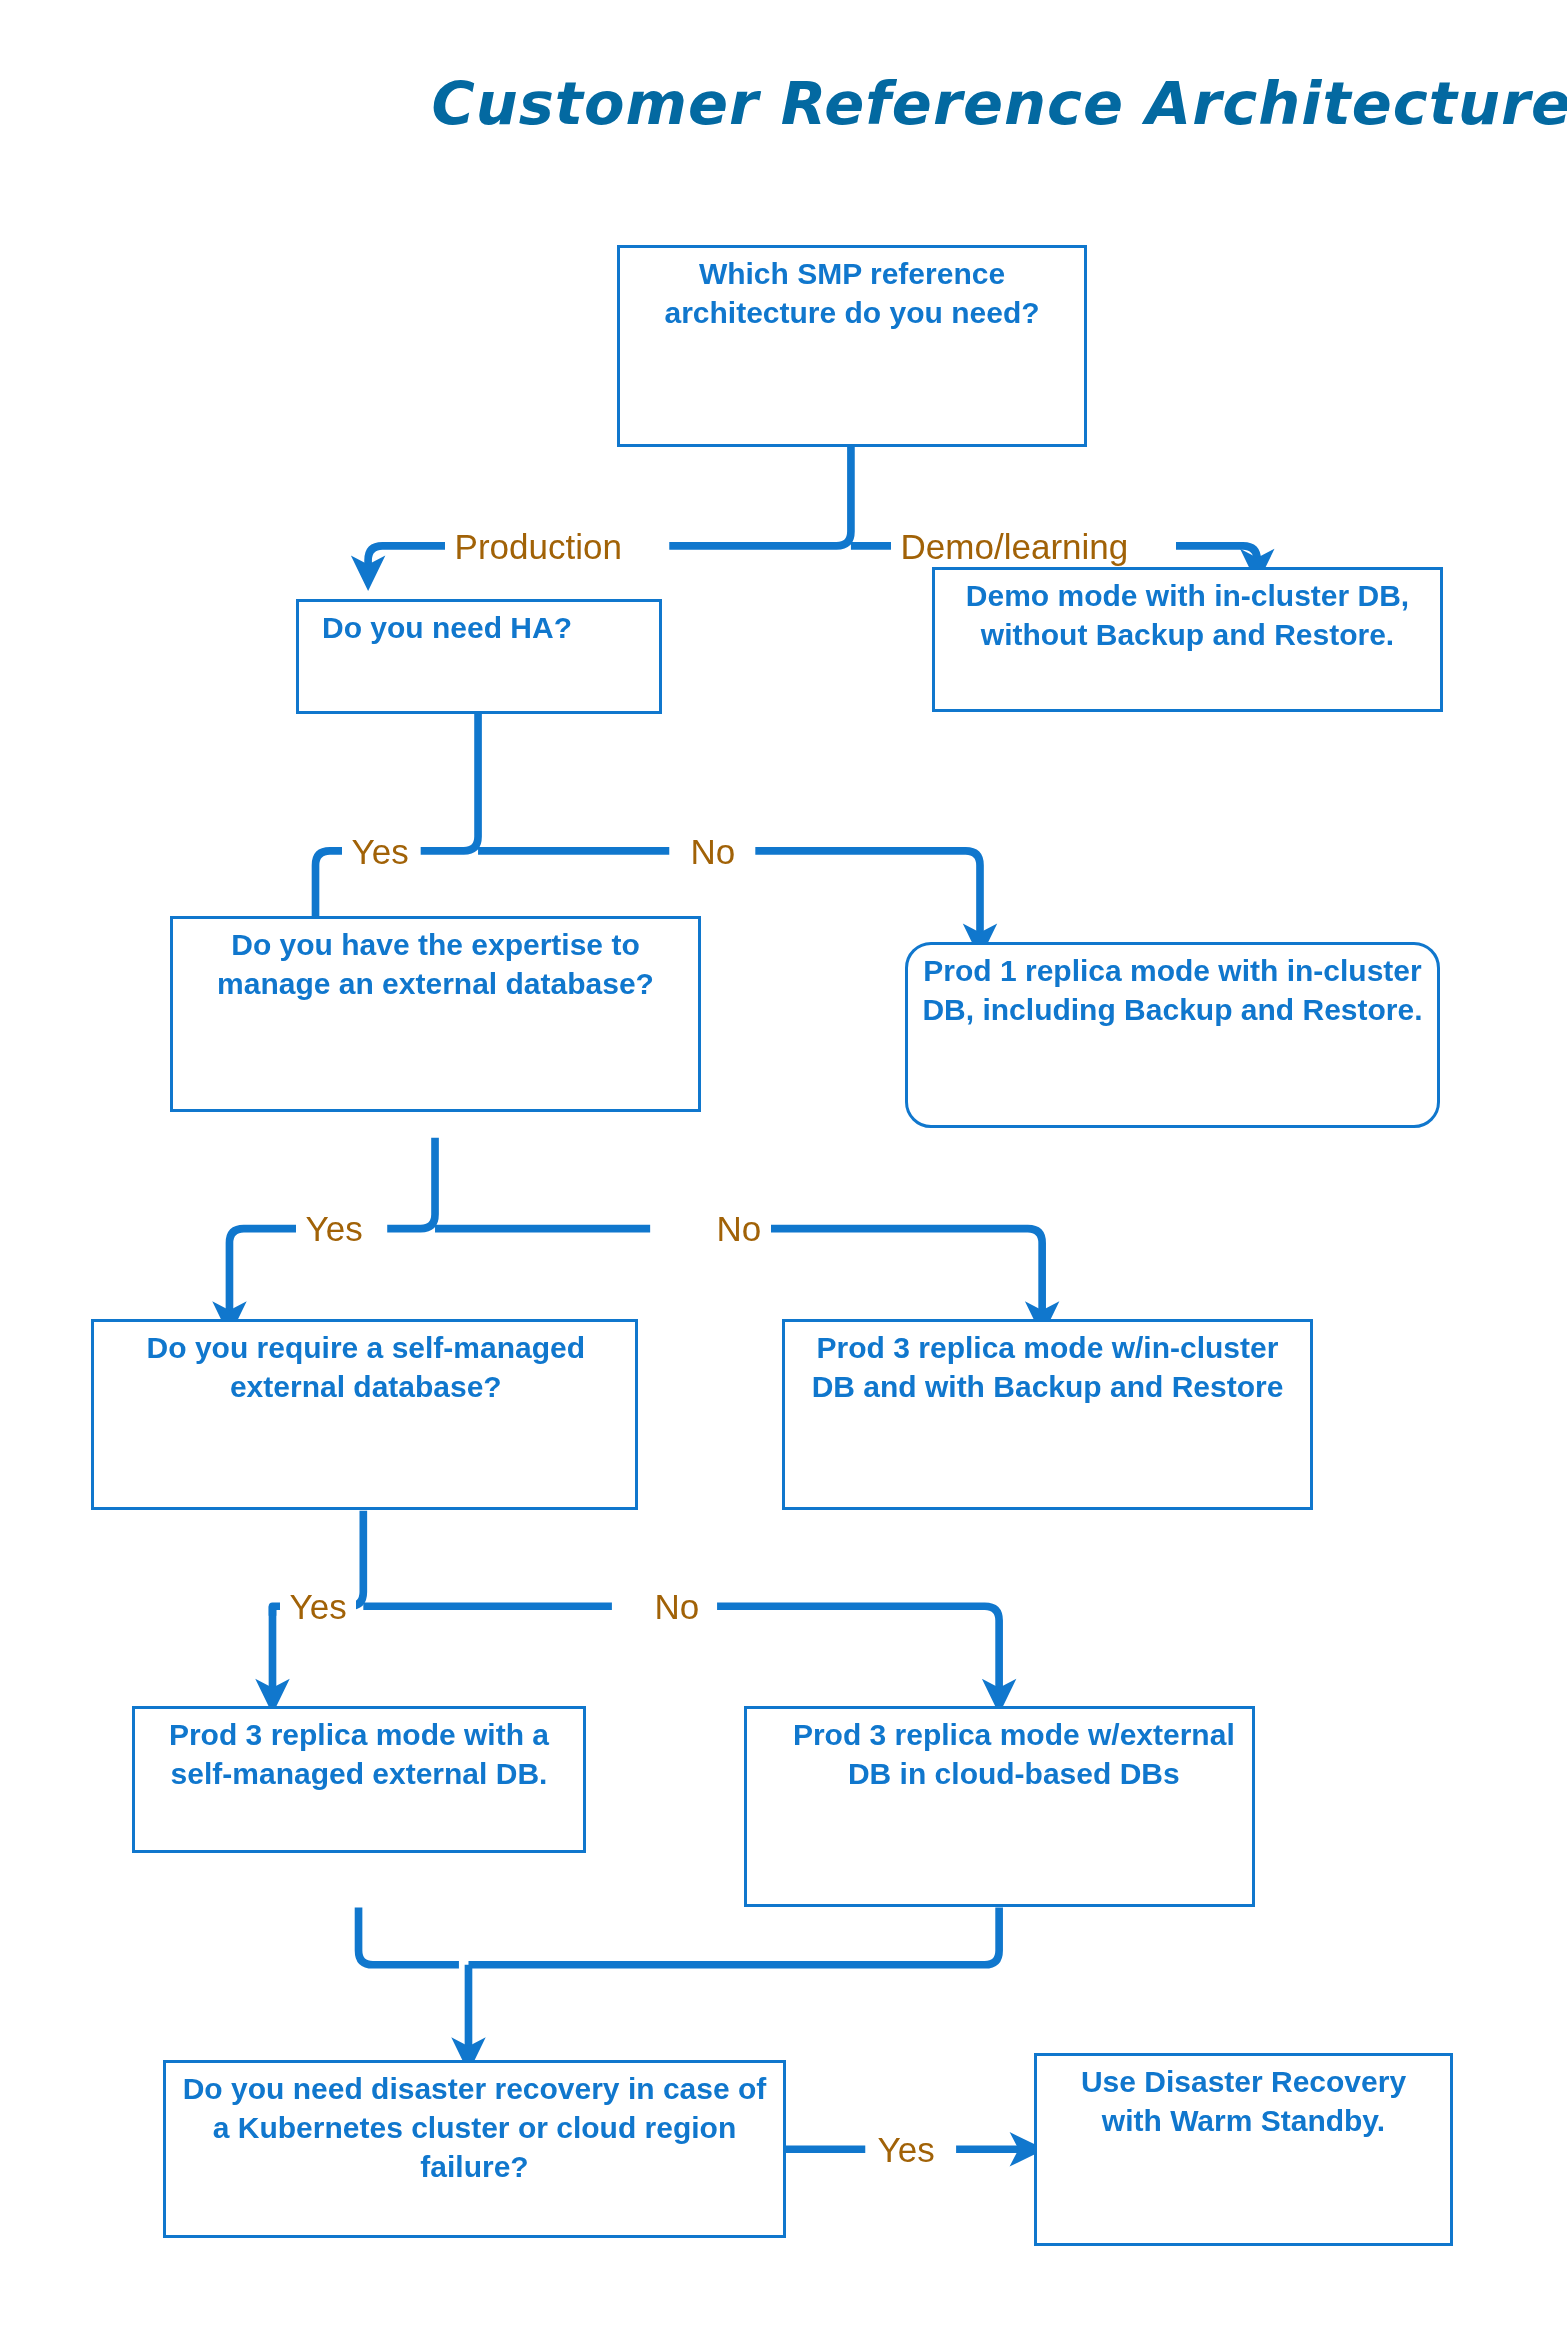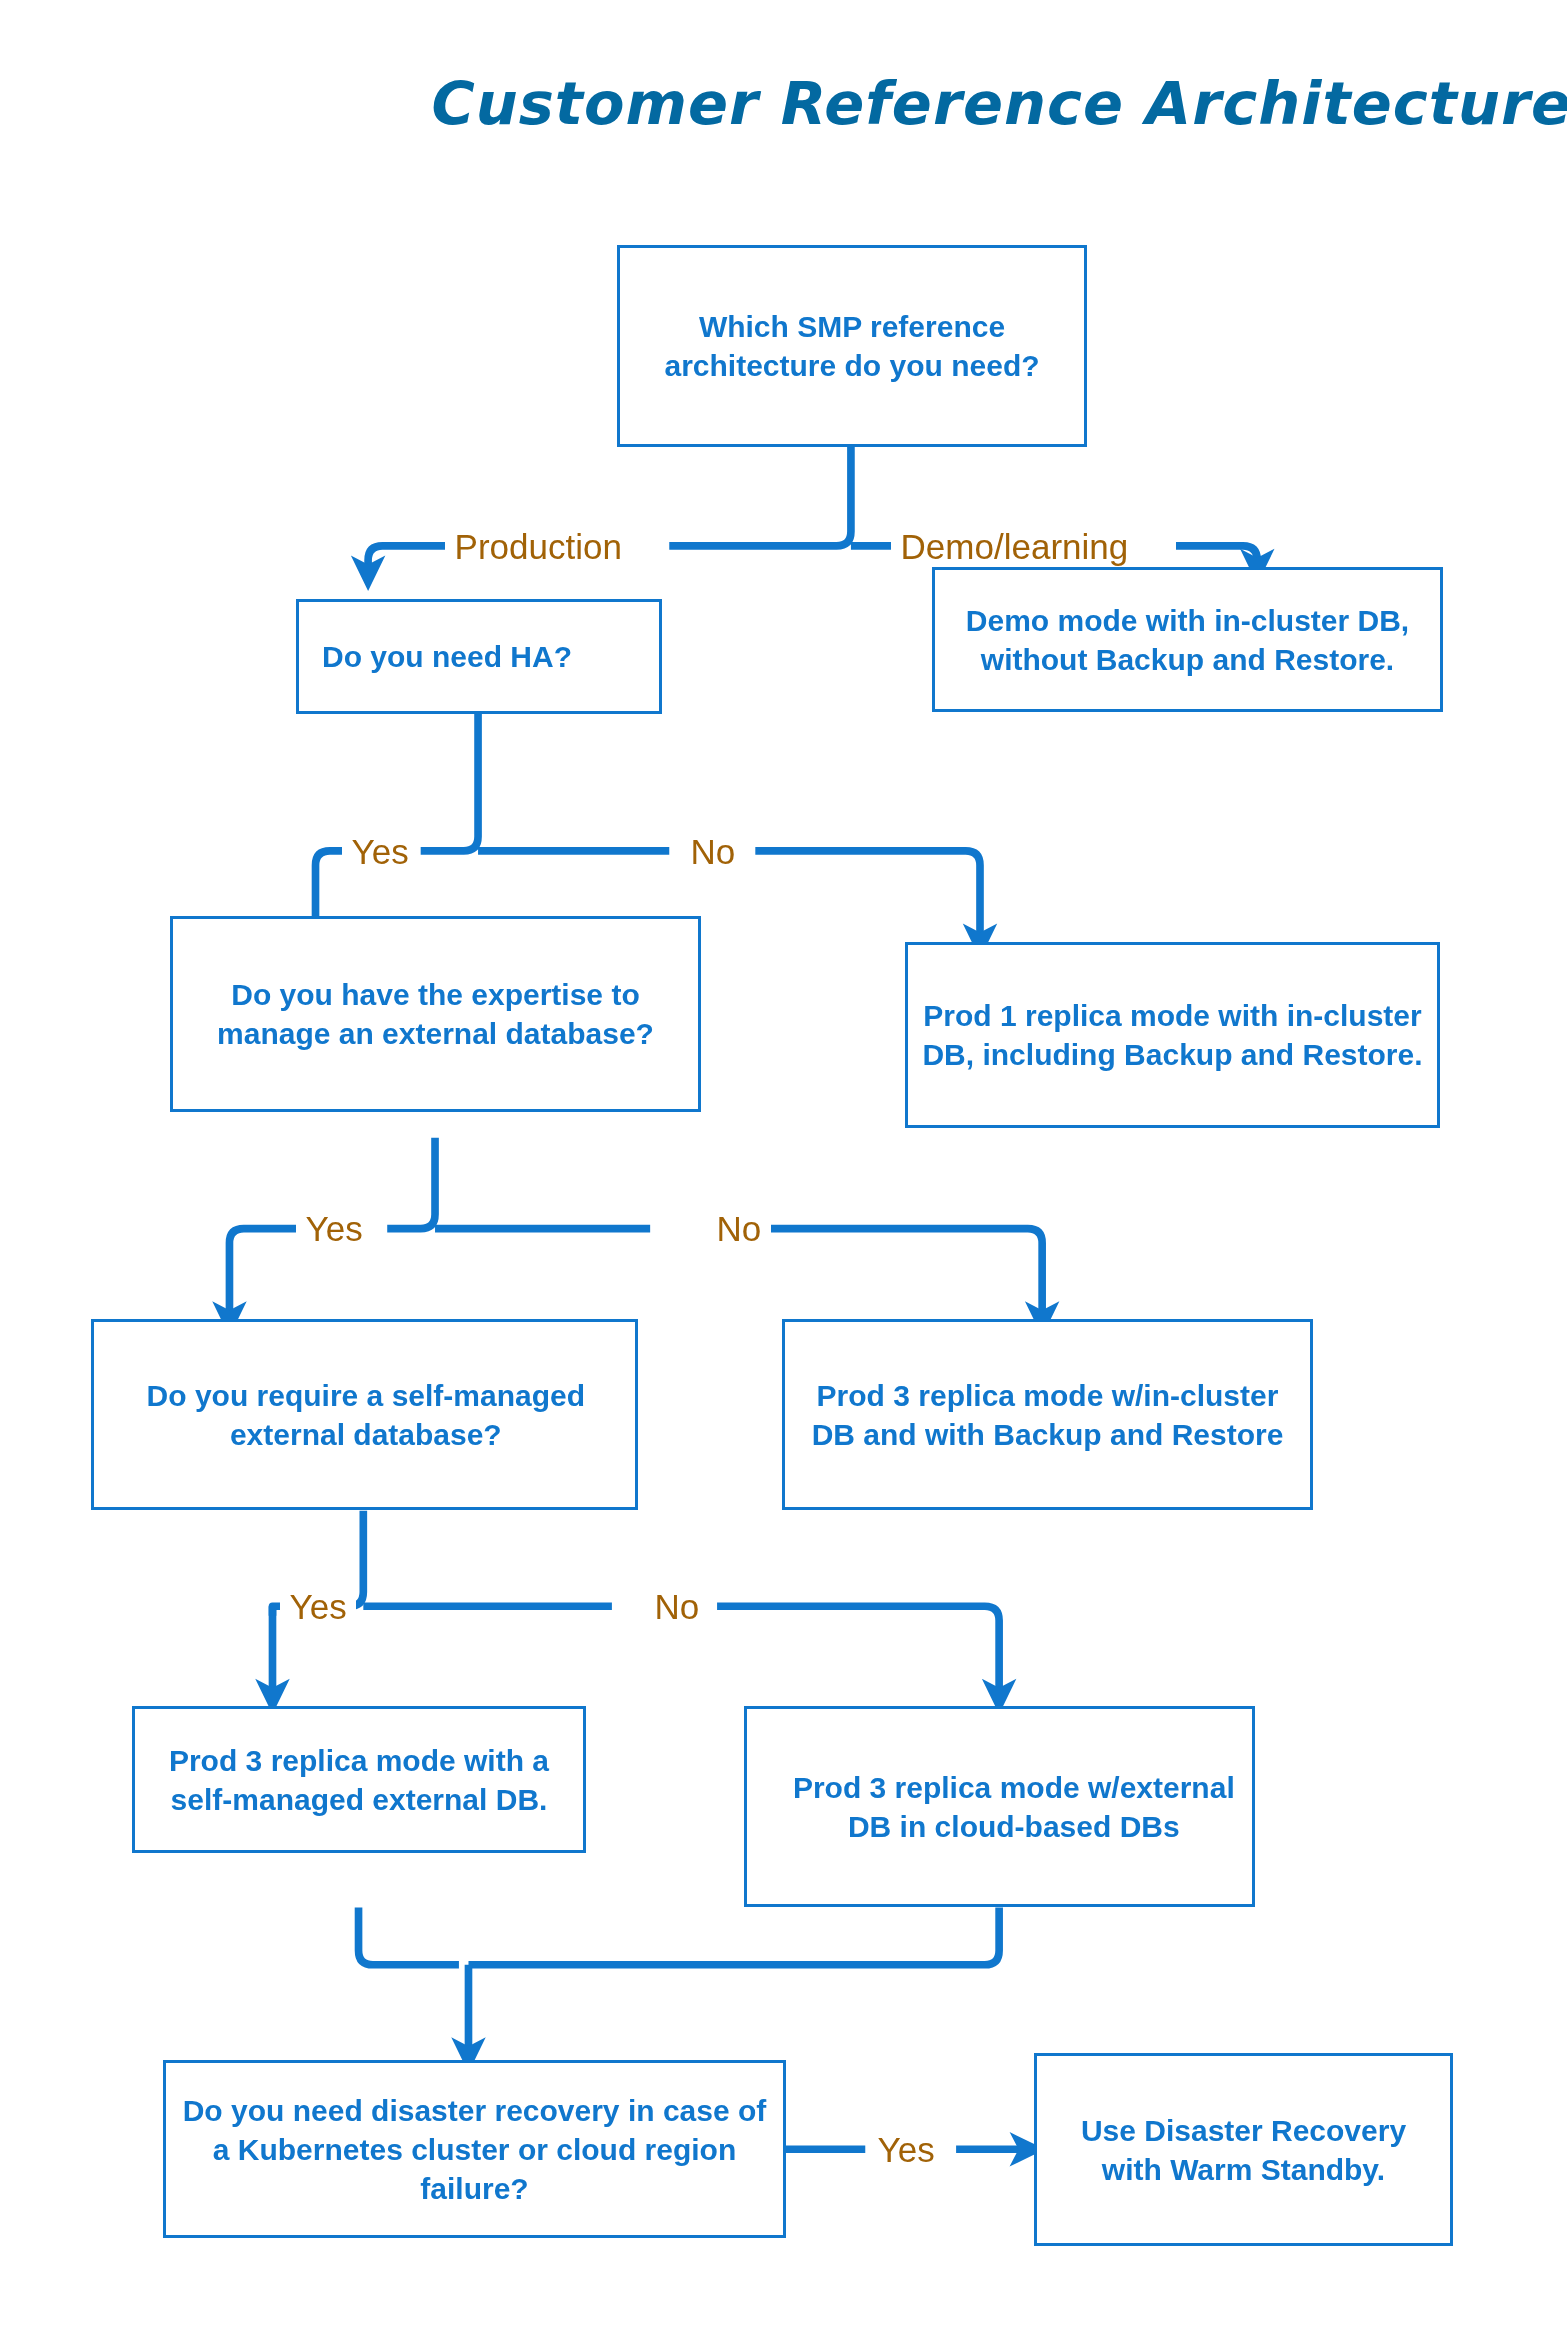--- a/index.html
+++ b/index.html
@@ -24,21 +24,20 @@
     letter-spacing:1px;
     color:#0369a1;
     white-space:nowrap;
   }
 
   .node {
     position:absolute;
     background:#ffffff;
     border:3.8px solid #1077cd;
     display:flex;
-    align-items:center;
     justify-content:center;
     padding:5.7px 13.4px;
   }
   .node .txt {
     color:#1077cd;
     font-weight:bold;
     font-size:30px;
     line-height:1.30;
     text-align:center;
     font-family:"Liberation Sans", sans-serif;
@@ -122,21 +121,21 @@
   </div>
 
   <div class="node" style="left:932px; top:567px; width:511px; height:145px;">
     <div class="txt">Demo mode with in-cluster DB, without Backup and Restore.</div>
   </div>
 
   <div class="node" style="left:170px; top:916px; width:531px; height:196px;">
     <div class="txt">Do you have the expertise to manage an external database?</div>
   </div>
 
-  <div class="node" style="left:905px; top:942px; width:535px; height:186px;">
+  <div class="node" style="left:905px; top:942px; width:535px; height:186px;border-radius:26px;">
     <div class="txt">Prod 1 replica mode with in-cluster DB, including Backup and Restore.</div>
   </div>
 
   <div class="node" style="left:91px; top:1319px; width:547px; height:191px;padding-left:16px;">
     <div class="txt">Do you require a self-managed external database?</div>
   </div>
 
   <div class="node" style="left:782px; top:1319px; width:531px; height:191px;">
     <div class="txt">Prod 3 replica mode w/in-cluster DB and with Backup and Restore</div>
   </div>

